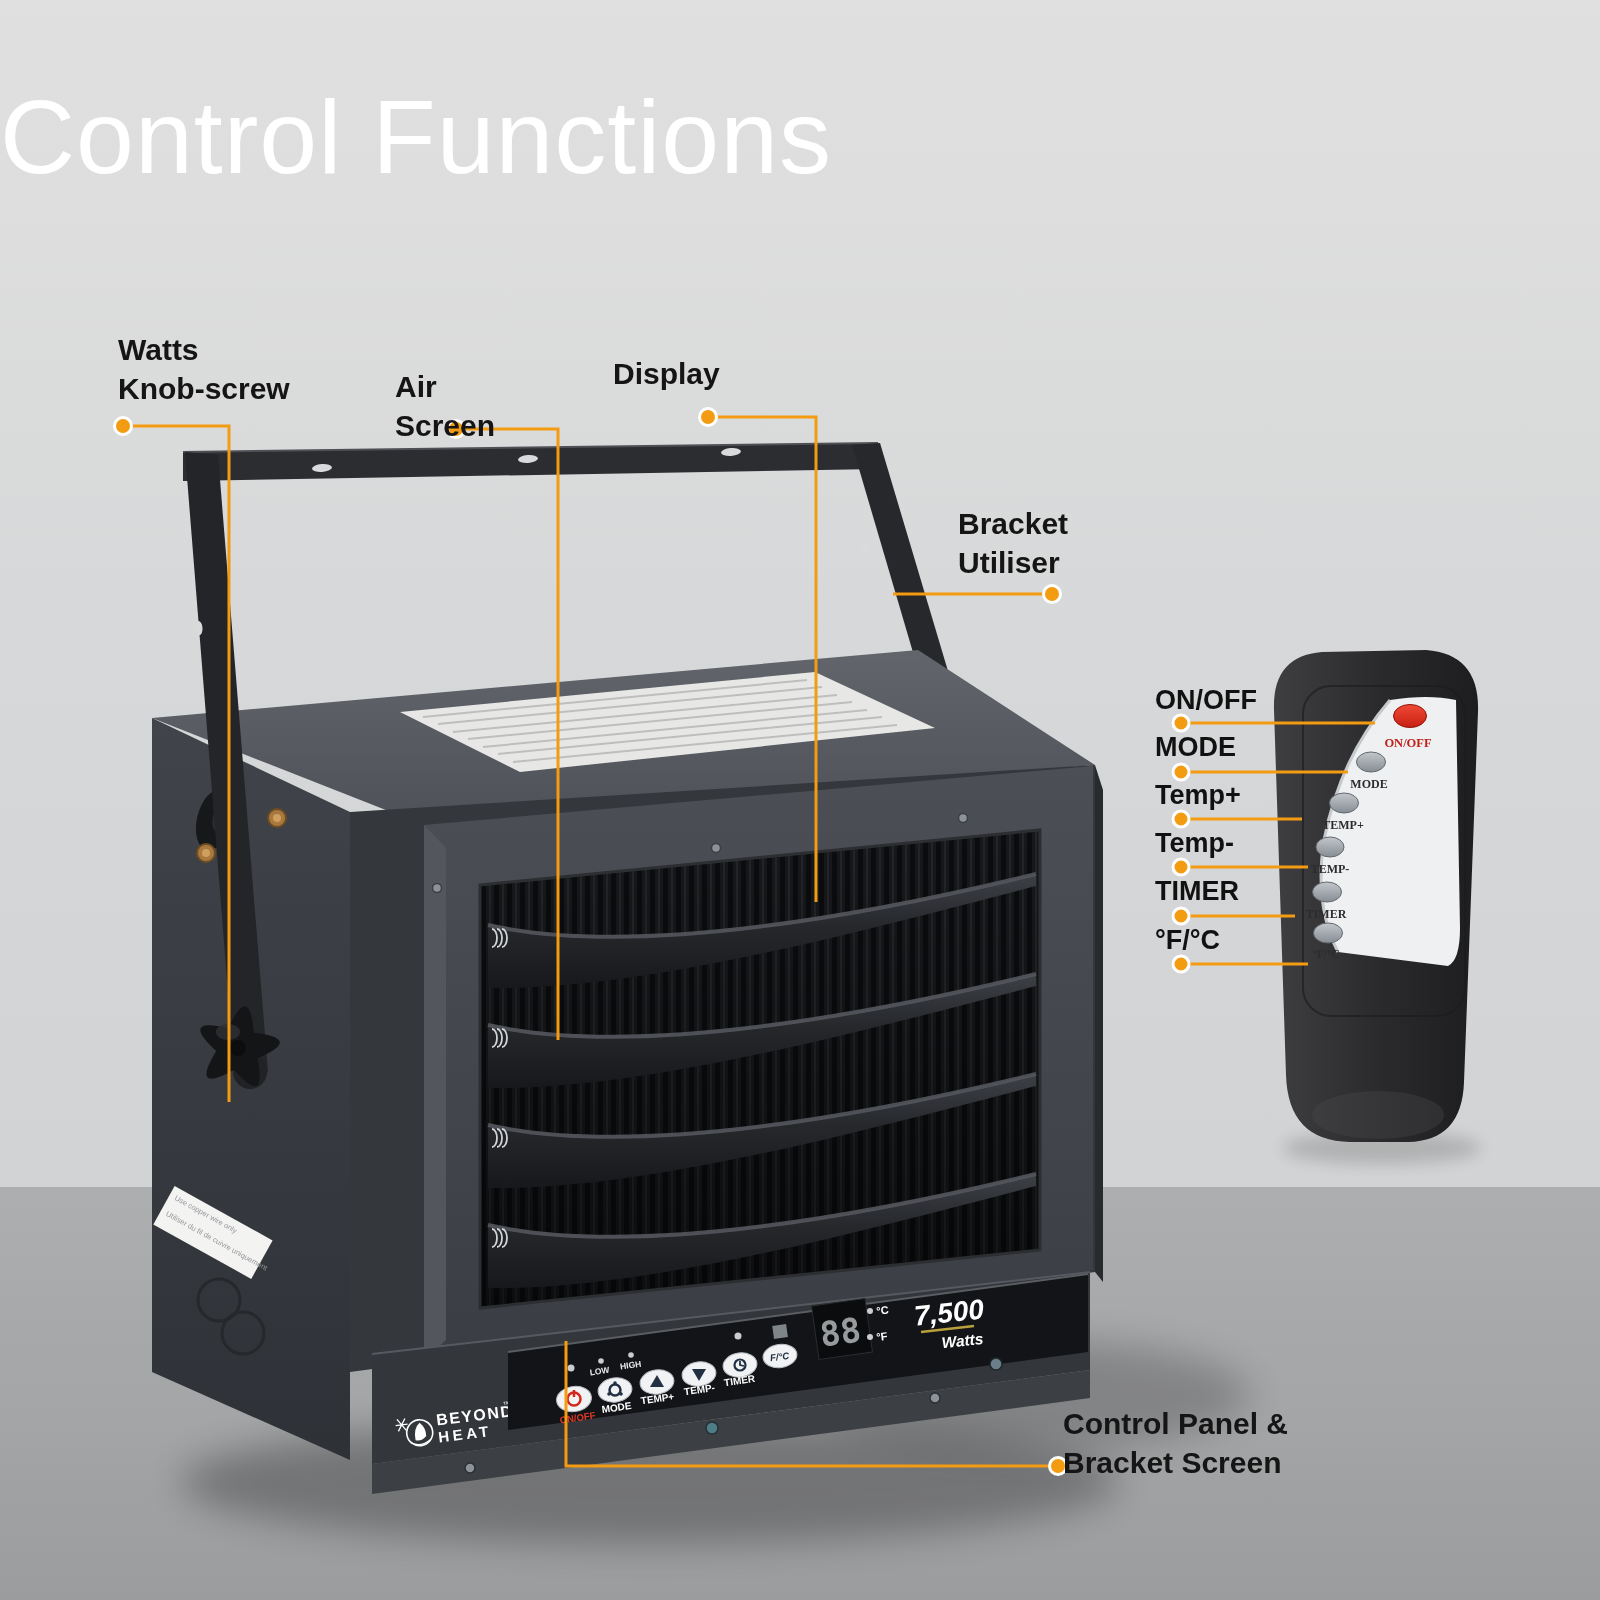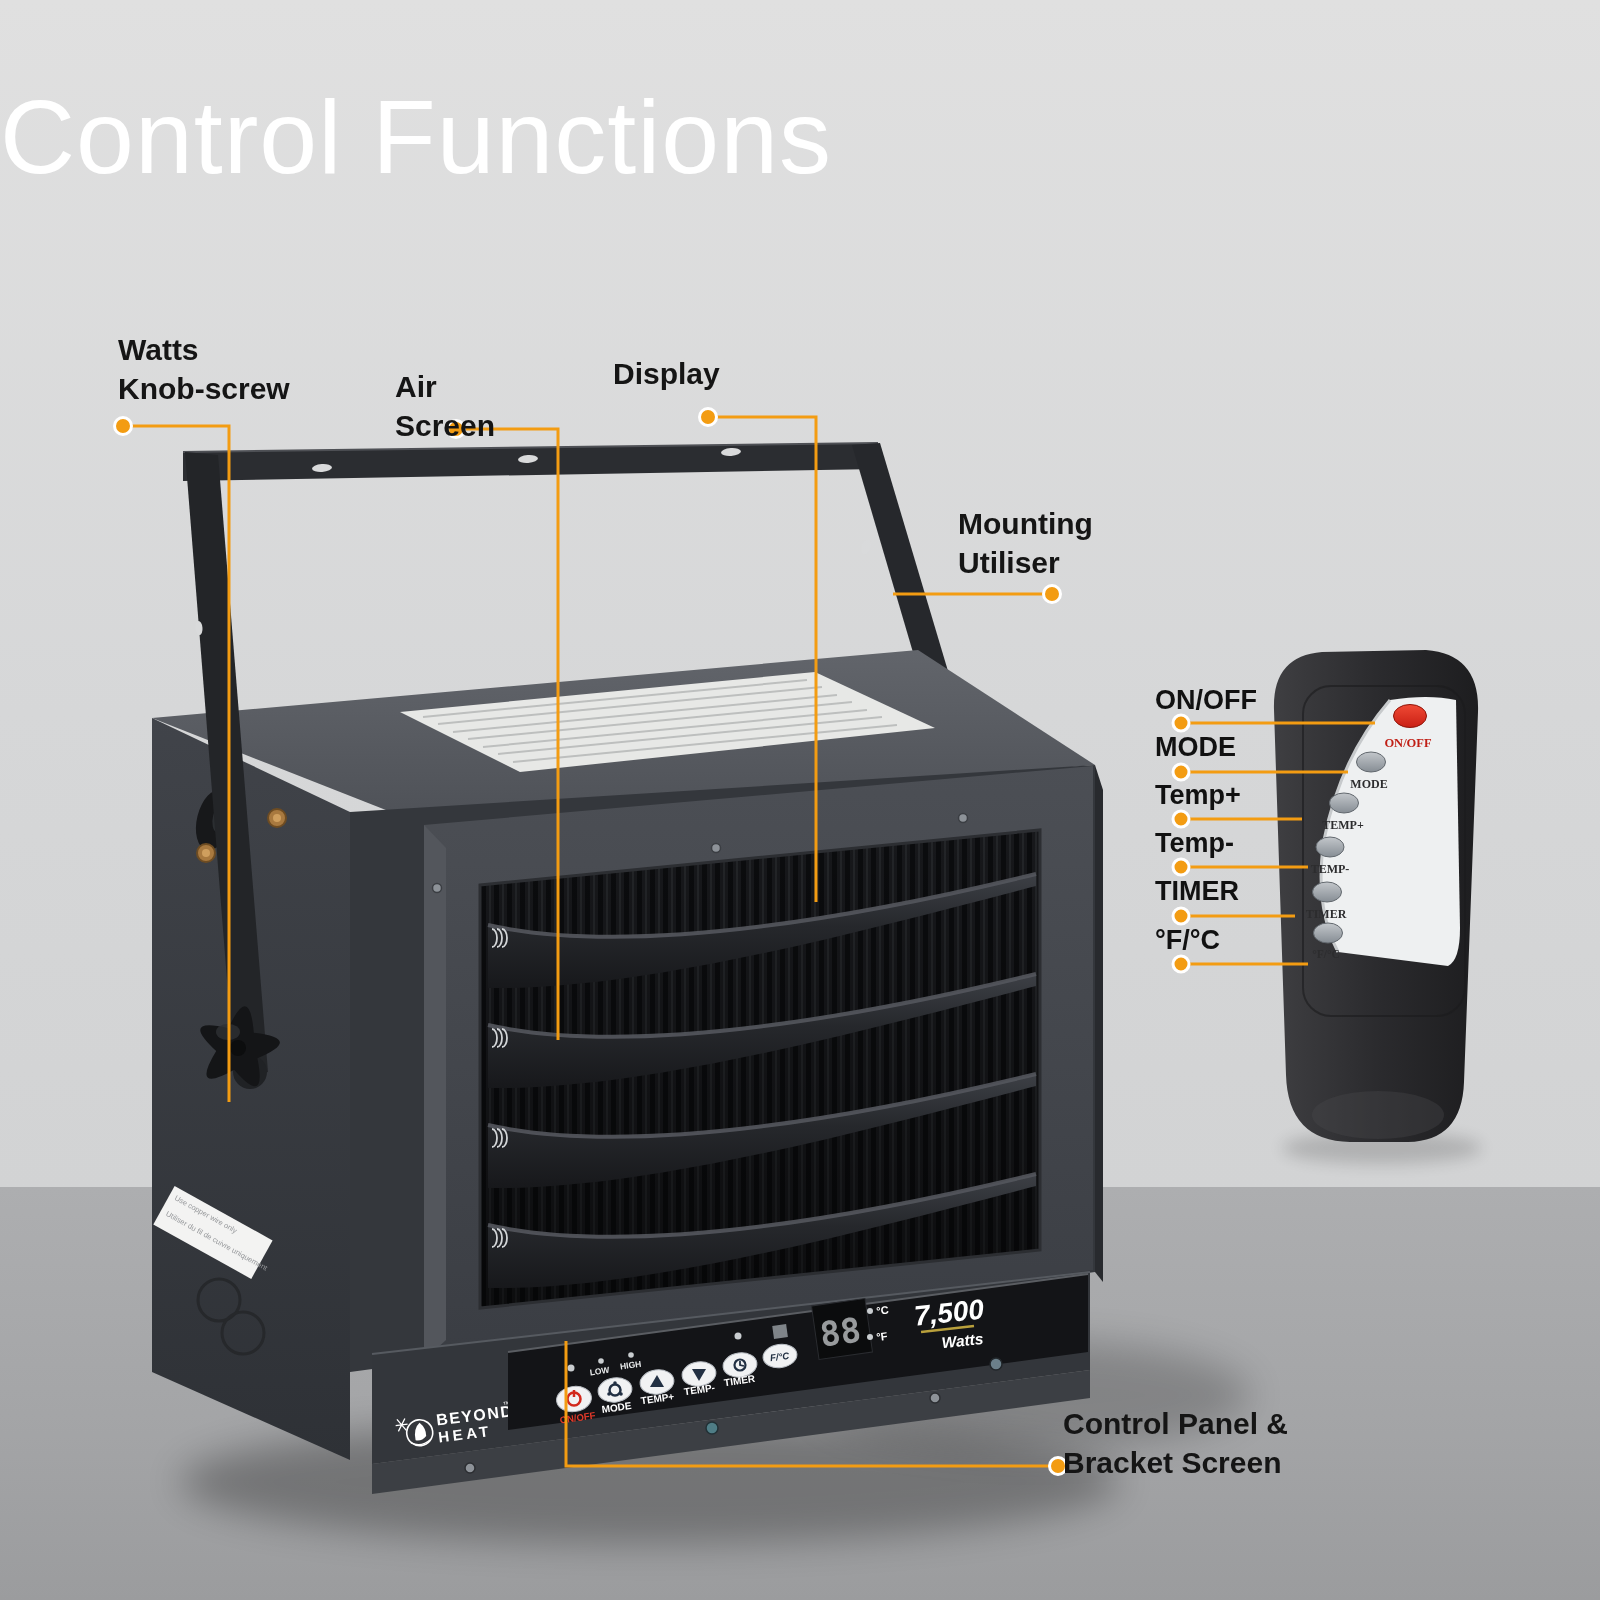--- a/index.html
+++ b/index.html
@@ -325,21 +325,21 @@
 <div class="lbl" style="left:118px;top:330px;">
   <div>Watts</div>
   <div>Knob-screw</div>
 </div>
 <div class="lbl" style="left:395px;top:330px;margin-top:37px;">
   <div>Air</div>
   <div>Screen</div>
 </div>
 <div class="lbl" style="left:613px;top:354px;">Display</div>
 <div class="lbl" style="left:958px;top:504px;">
-  <div>Mounting</div>
+  <div>Bracket</div>
   <div>Utiliser</div>
 </div>
 <div class="lbl" style="left:1063px;top:1404px;">
   <div>Control Panel &amp;</div>
   <div>Bracket Screen</div>
 </div>
 
 <div class="rlbl" style="left:1155px;top:686px;">ON/OFF</div>
 <div class="rlbl" style="left:1155px;top:733px;">MODE</div>
 <div class="rlbl" style="left:1155px;top:781px;">Temp+</div>

